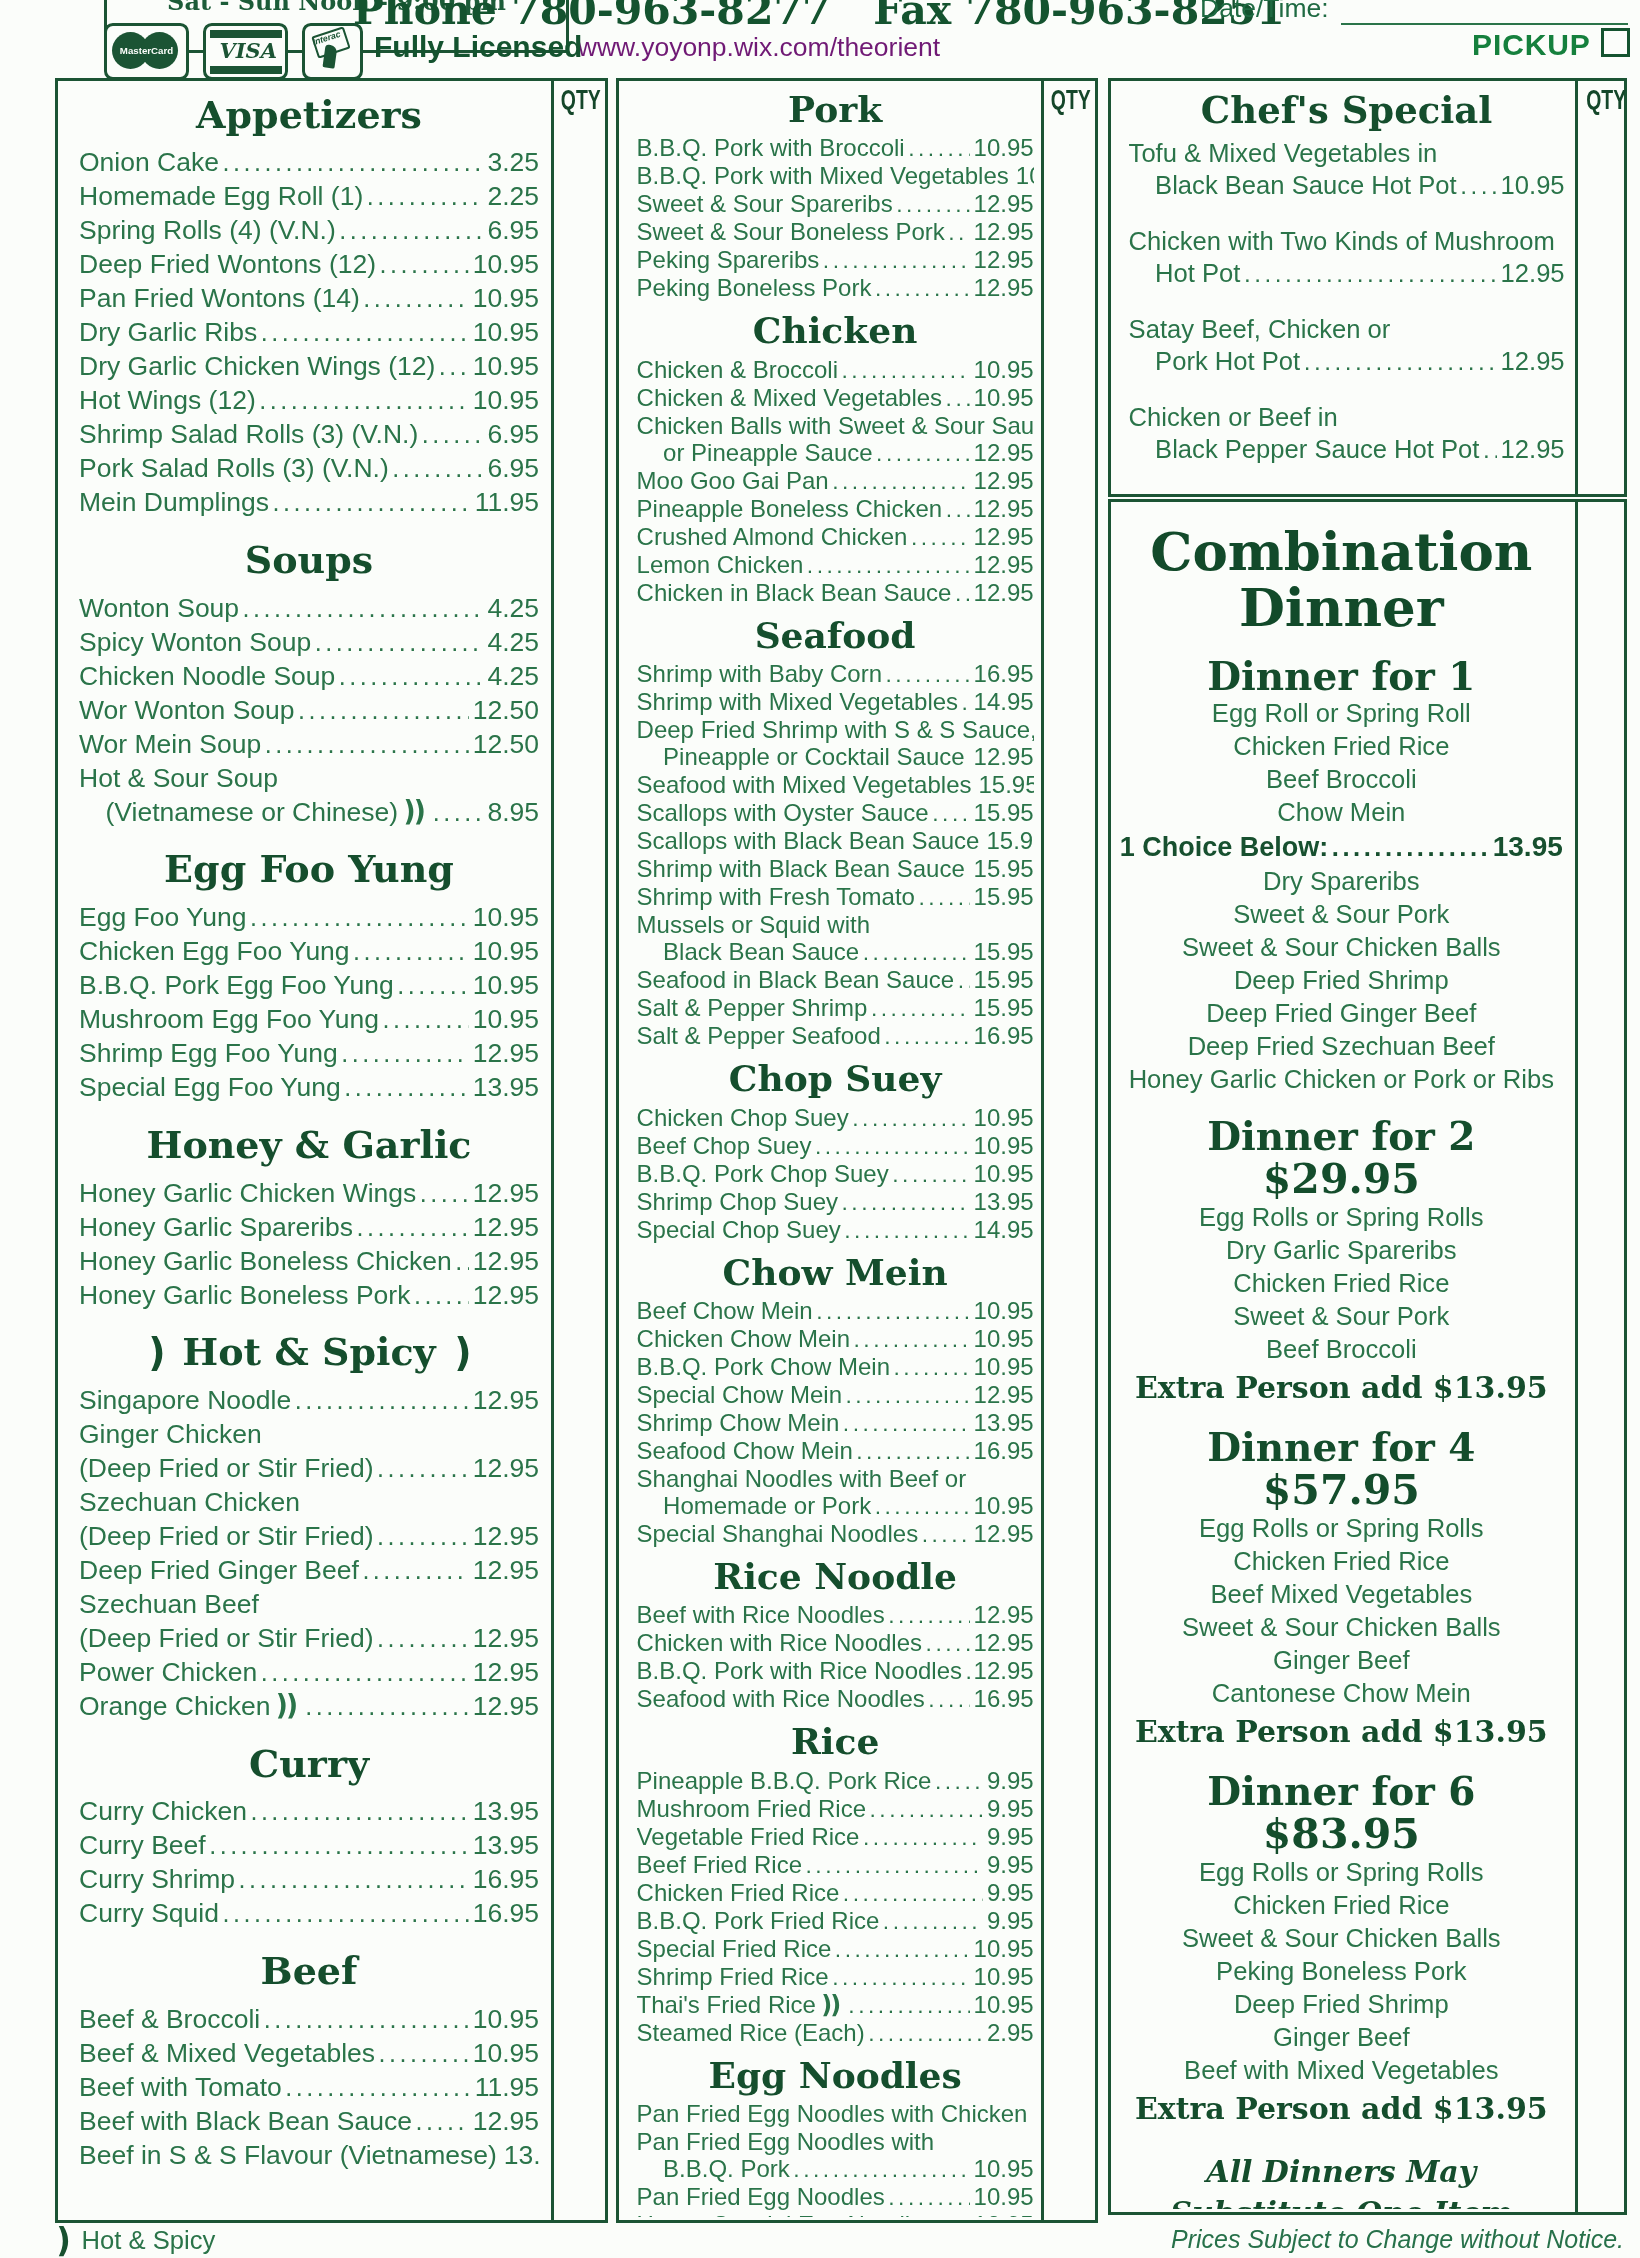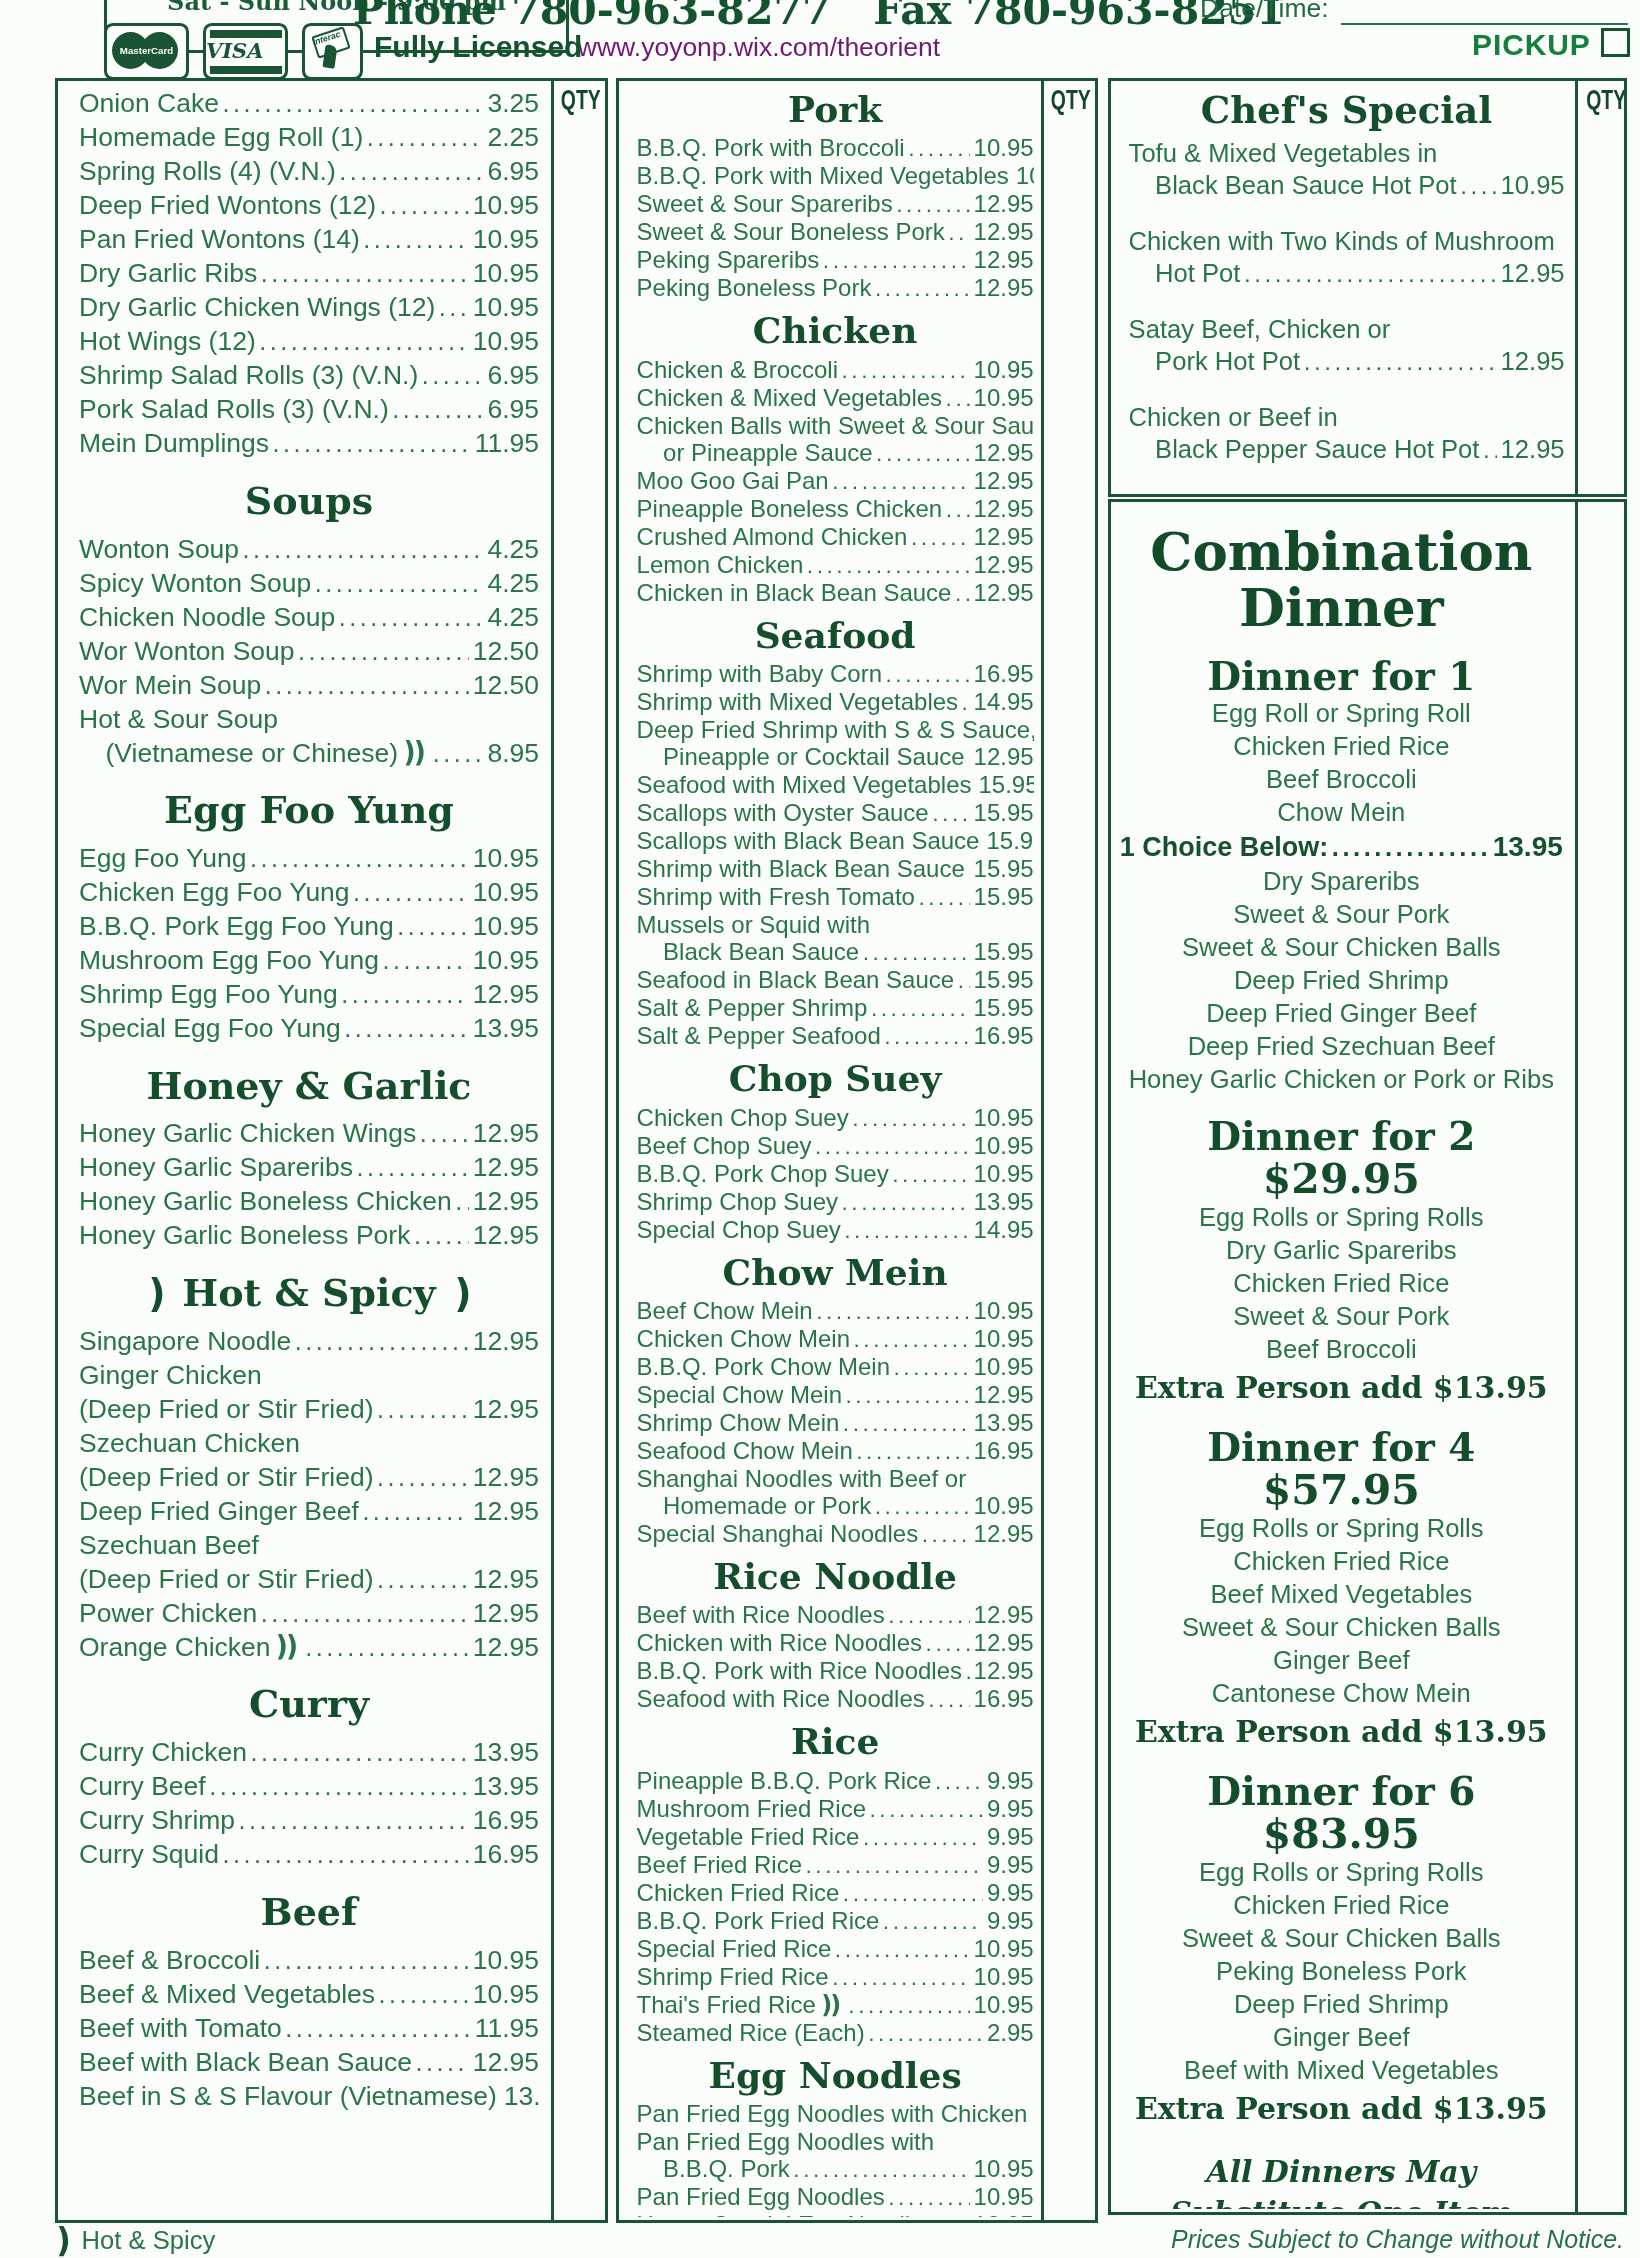--- a/index.html
+++ b/index.html
@@ -17,21 +17,21 @@
   .pickup-box{display:inline-block;width:23px;height:23px;border:3.5px solid #14532f;margin-left:10.6px;vertical-align:-1.8px;}
   .cards{position:absolute;left:104px;top:23px;display:flex;gap:14px;align-items:center;}
   .card{border:3.5px solid #1b5434;border-radius:8.8px;background:#fbfdfa;position:relative;overflow:hidden;}
   .card.mc{width:79px;height:51px;}
   .mc-c1,.mc-c2{position:absolute;top:6.2px;width:37px;height:37px;border-radius:50%;background:#1b5434;}
   .mc-c1{left:5.3px;} .mc-c2{left:34px;}
   .mc-label{position:absolute;top:19.4px;left:0;right:0;text-align:center;font-size:9.7px;font-weight:bold;color:#fbfdfa;letter-spacing:0;}
   .card.visa{width:79px;height:51px;}
   .visa-bar{position:absolute;left:3.5px;right:3.5px;height:8px;background:#1b5434;}
   .visa-bar.t{top:3.5px;} .visa-bar.b{bottom:3.5px;}
-  .visa-label{position:absolute;top:12.4px;left:0;right:0;text-align:left;font-family:"DejaVu Serif",serif;font-style:italic;font-weight:bold;font-size:21px;color:#1b5434;}
+  .visa-label{position:absolute;top:12.4px;left:0;right:8px;text-align:right;font-family:"DejaVu Serif",serif;font-style:italic;font-weight:bold;font-size:21px;color:#1b5434;}
   .card.interac{width:55px;height:51px;}
   .interac-card{position:absolute;left:8.8px;top:5.3px;width:30px;height:19.4px;border:2.6px solid #1b5434;border-radius:2.6px;transform:rotate(-18deg);}
   .interac-label{position:absolute;left:7px;top:7px;font-size:8.8px;font-style:italic;font-weight:bold;color:#1b5434;transform:rotate(-18deg);}
   .interac-hand{position:absolute;left:19.4px;top:19.4px;width:12.4px;height:23px;background:#1b5434;border-radius:3.5px 7px 1.8px 1.8px;transform:rotate(8deg);}
   .licensed{position:absolute;left:374px;top:30px;font-weight:bold;font-size:30px;color:#14532f;}
 
   
   .box{position:absolute;border:3.5px solid #1b5434;background:#fbfdfa;}
   #box-left{left:55px;top:78px;width:547px;height:2139px;}
   #box-mid{left:616px;top:78px;width:476px;height:2139px;}
@@ -115,20 +115,21 @@
       <div class="interac-label">Interac</div>
       <div class="interac-hand"></div>
     </div>
   </div>
   <div class="licensed">Fully Licensed</div>
 
   <div class="box" id="box-left">
     <div class="qtyline"></div>
     <div class="qtylabel">QTY</div>
     <div class="content col-left" id="col-left">
+        <div class="sec-title">Appetizers</div>
         <div class="row">
           <span class="nm">Onion Cake</span>
           <span class="dots"></span>
           <span class="pr">3.25</span>
         </div>
         <div class="row">
           <span class="nm">Homemade Egg Roll (1)</span>
           <span class="dots"></span>
           <span class="pr">2.25</span>
         </div>

